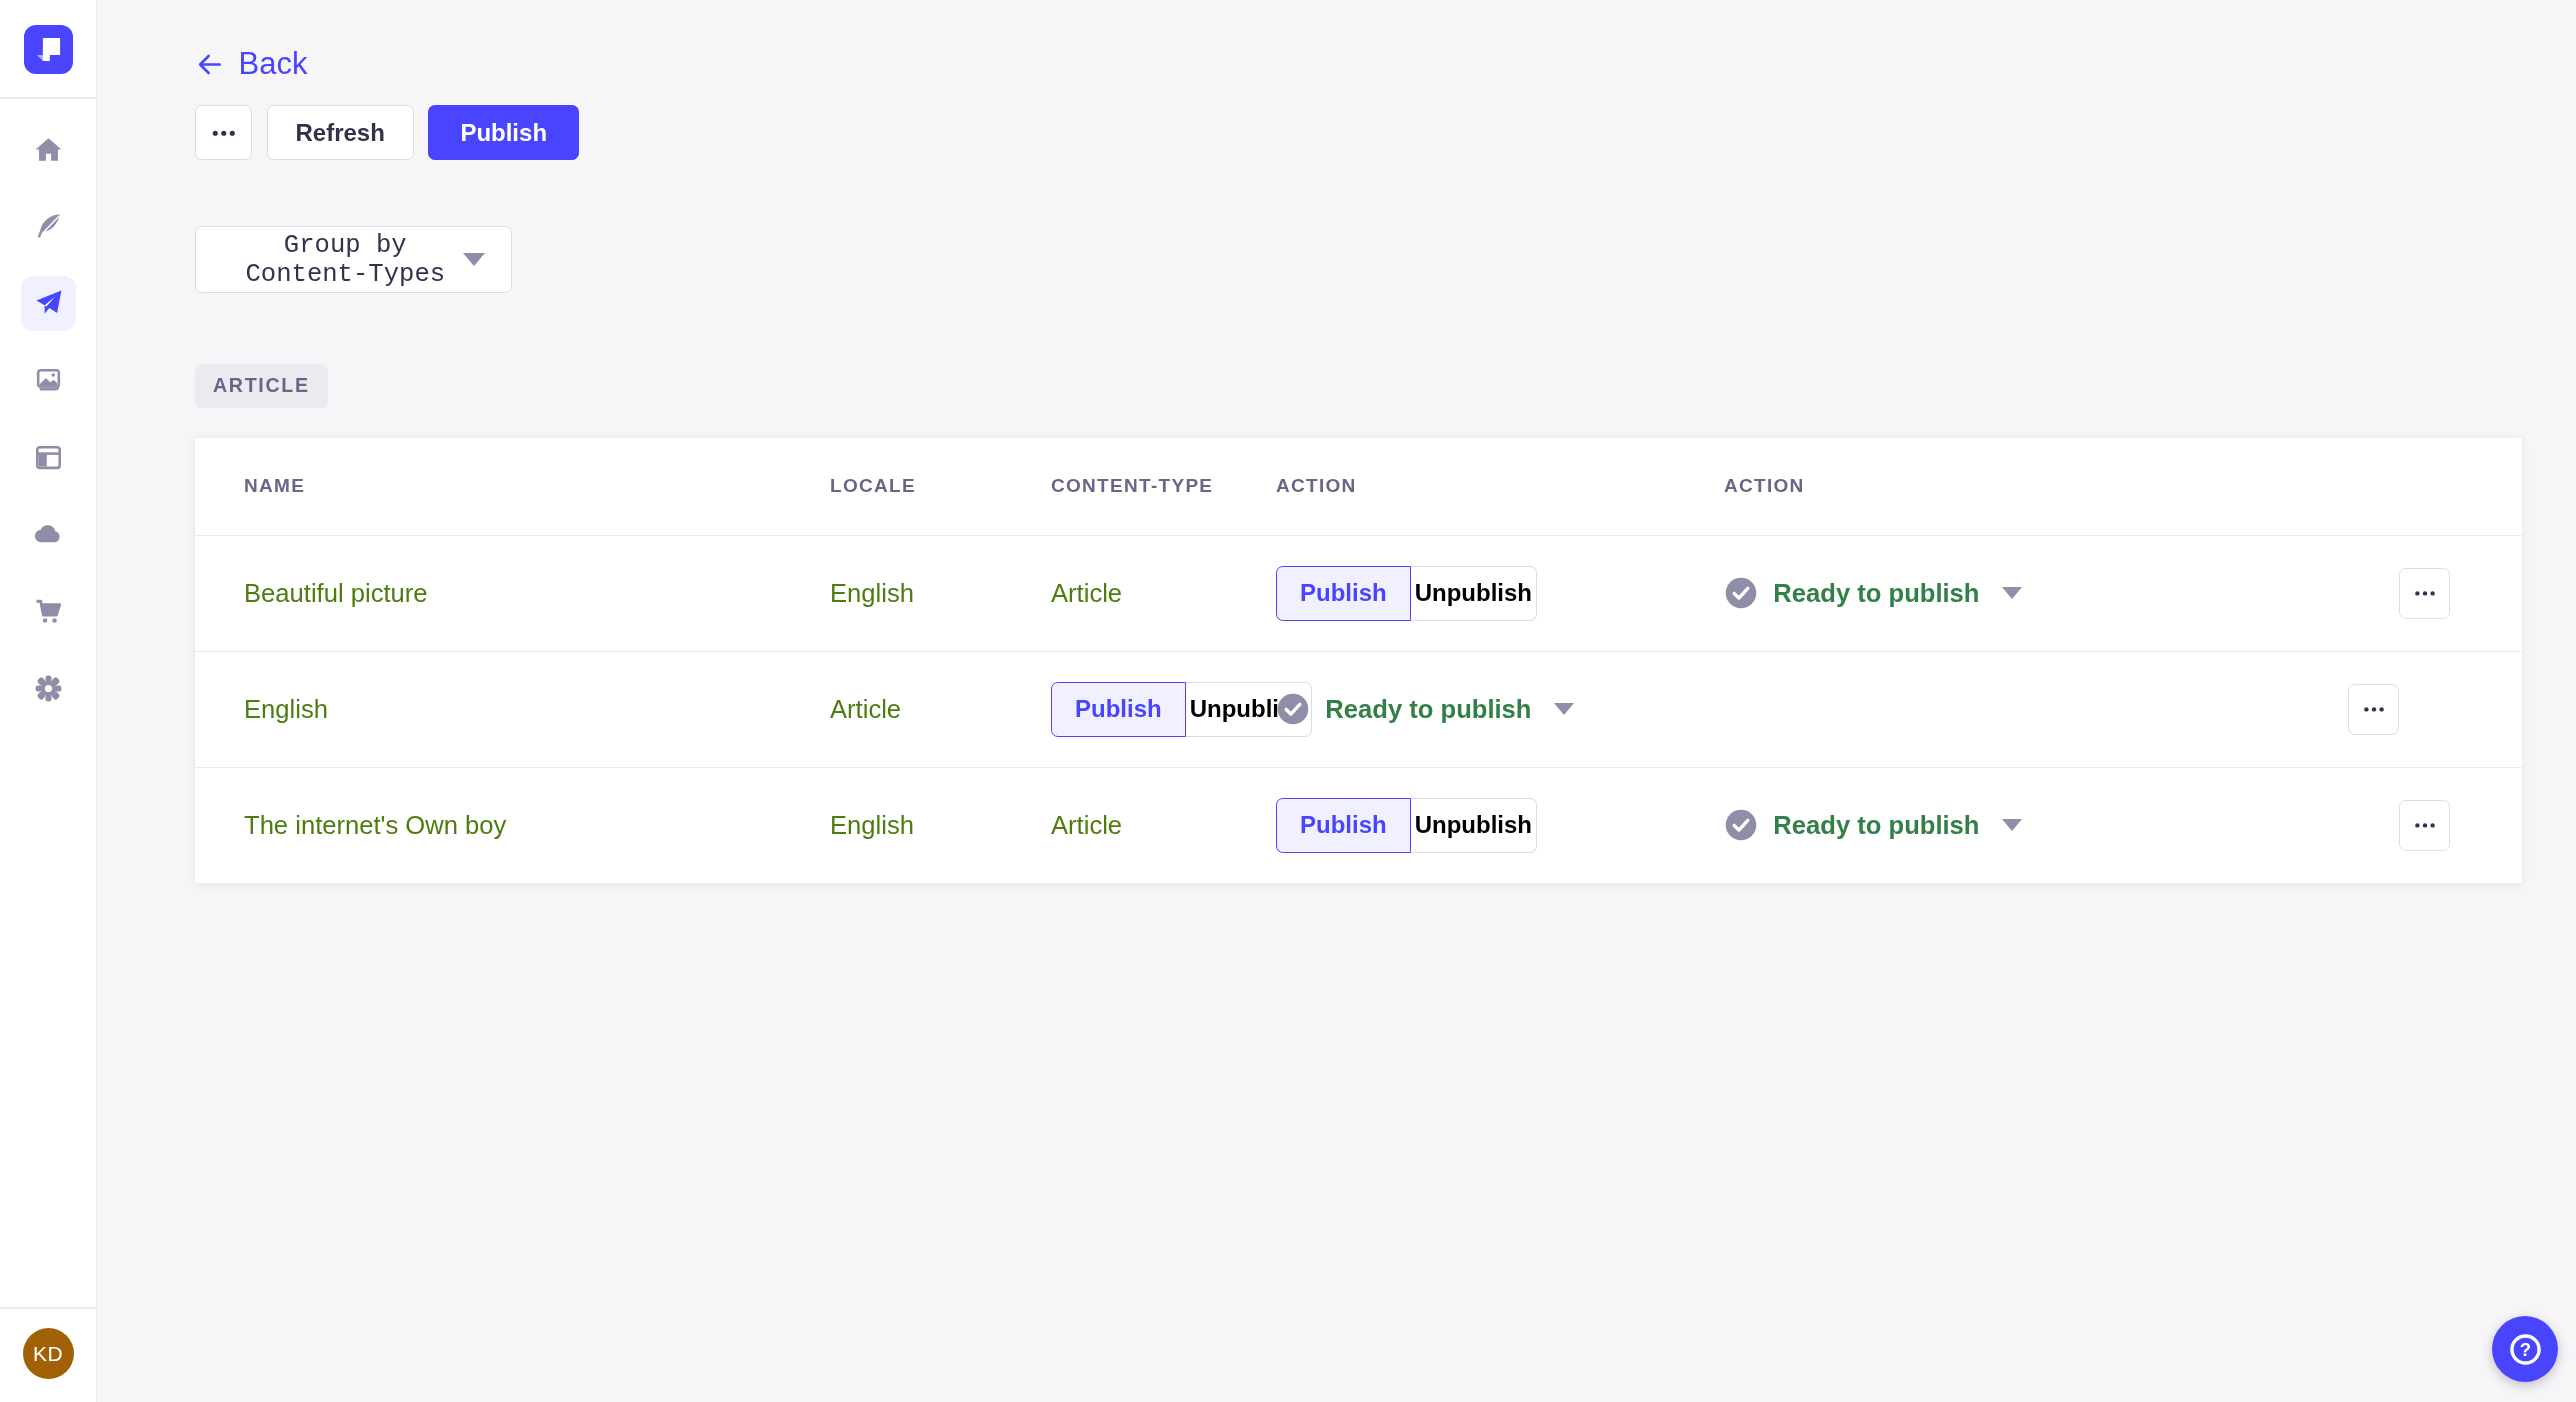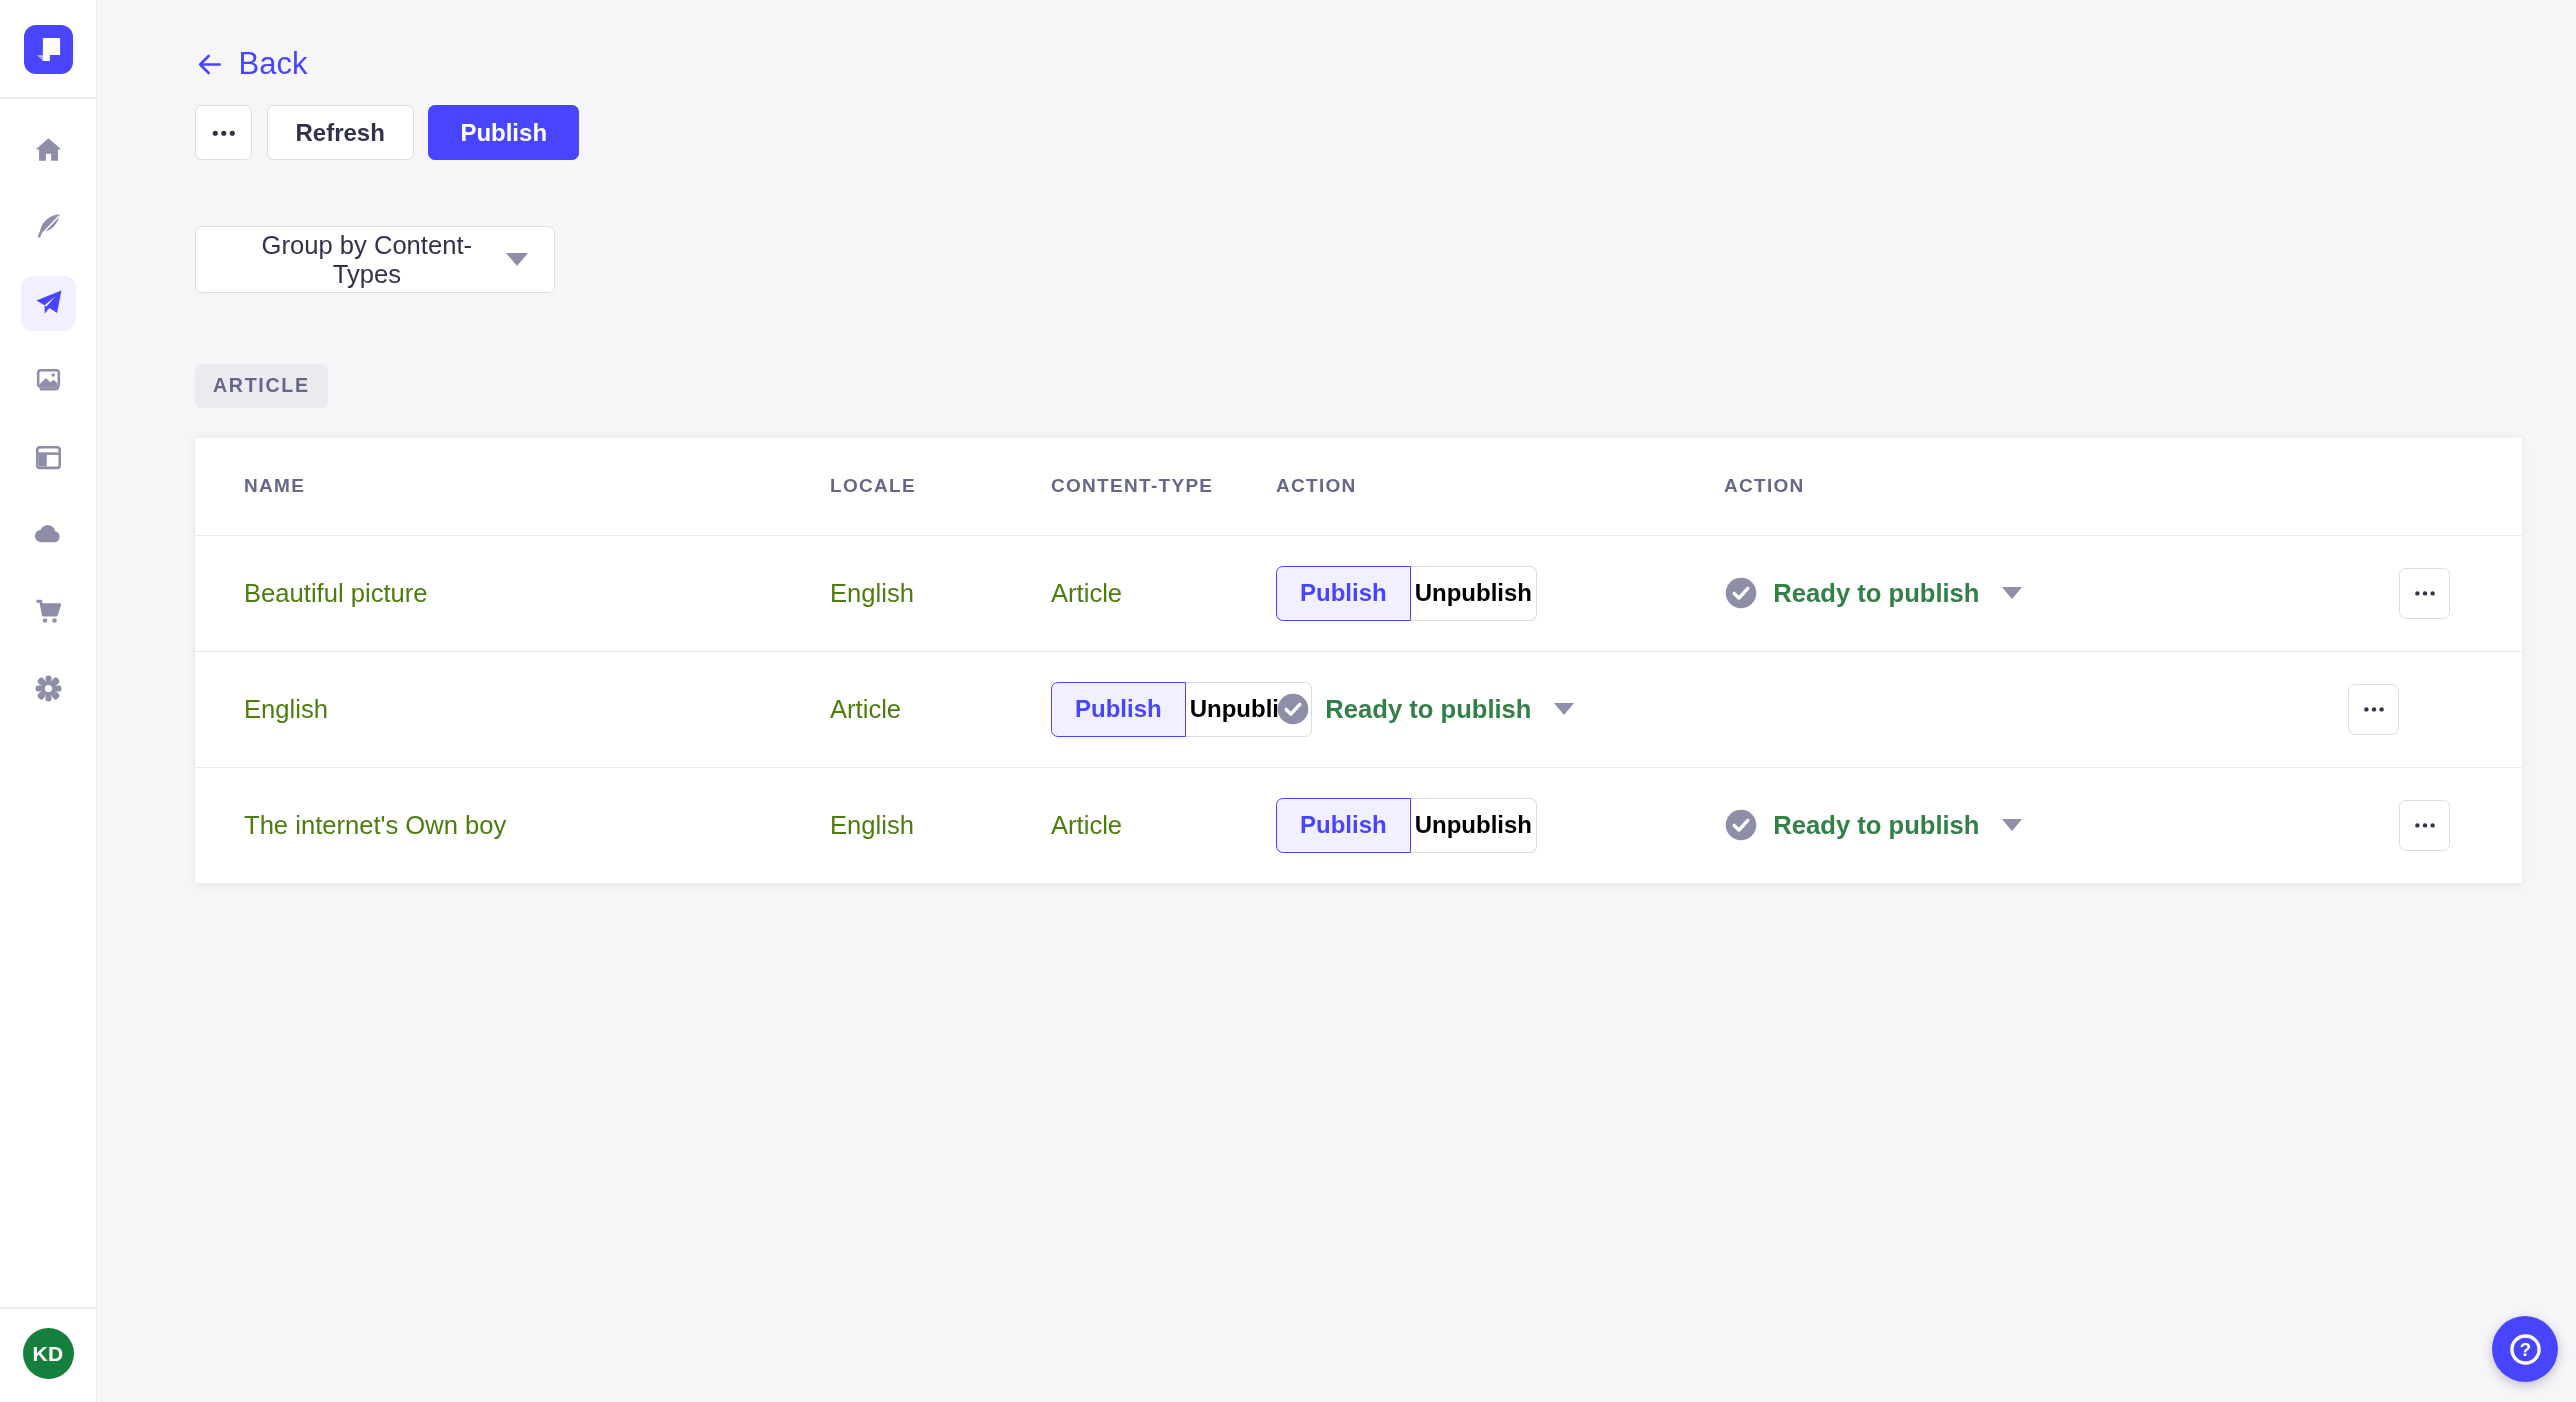--- a/index.html
+++ b/index.html
@@ -27,22 +27,22 @@
   .nav { margin-top:23px; display:flex; flex-direction:column; gap:22px; }
   .nav-item {
     width:55px; height:55px; border-radius:12px; background:transparent;
     border:none; cursor:pointer; display:flex; align-items:center; justify-content:center; padding:0;
   }
   .nav-item svg { width:31px; height:31px; }
   .nav-item.active { background:#f0f0ff; }
   .sidebar-bottom { position:absolute; bottom:0; left:0; width:100%; display:flex; flex-direction:column; align-items:center; }
   .sidebar-bottom .sidebar-divider { margin-top:0; }
   .avatar {
-    width:51px; height:51px; border-radius:50%; background:#15803d; color:#ffffff;
-    font-size:21px; font-weight:bold; font-family:inherit;
+    width:51px; height:51px; border-radius:50%; background:#a16207; color:#ffffff;
+    font-size:21px; font-weight:normal; font-family:inherit;
     display:flex; align-items:center; justify-content:center;
     border:none; cursor:pointer; margin:19px 0 23px 0; letter-spacing:0.4px;
   }
   
   .main { flex:1; padding:0 56px 0 98px; position:relative; }
   .back-row { margin-top:46px; }
   .back-link {
     display:inline-flex; align-items:center; gap:14.5px;
     color:#4945ff; font-size:31px; font-weight:500; text-decoration:none; cursor:pointer;
   }
@@ -58,24 +58,24 @@
   .header-actions { display:flex; gap:14.5px; margin-top:4.3px; }
   .btn {
     height:55px; border-radius:6.8px; font-family:Liberation Sans, sans-serif; font-size:24px; font-weight:600;
     cursor:pointer; display:inline-flex; align-items:center; justify-content:center;
   }
   .btn-more { width:57px; background:#ffffff; border:1.7px solid #dcdce4; }
   .btn-secondary { background:#ffffff; border:1.7px solid #dcdce4; color:#32324d; padding:0 28px; }
   .btn-primary { background:#4945ff; border:1.7px solid #4945ff; color:#ffffff; padding:0 31px; }
   
   .groupby-btn {
-    margin-top:66px; width:360px; height:67px; background:#ffffff;
+    margin-top:66px; width:317px; height:67px; background:#ffffff;
     border:1.7px solid #dcdce4; border-radius:6.8px; cursor:pointer;
     display:flex; align-items:center; justify-content:space-between;
-    padding:0 26.4px 0 32px; font-family:Liberation Sans, sans-serif; font-size:25.6px; color:#32324d;
+    padding:0 26.4px 0 32px; font-family:Liberation Mono, monospace; font-size:25.6px; color:#32324d;
   }
   .caret-down {
     width:0; height:0; border-left:11px solid transparent; border-right:11px solid transparent;
     border-top:13.6px solid #8e8ea9;
   }
   
   .group-chip {
     margin-top:71px; display:inline-block; background:#eaeaef; color:#666687;
     font-size:19.6px; font-weight:bold; letter-spacing:1.7px;
     padding:10.2px 18px; border-radius:6.8px;

